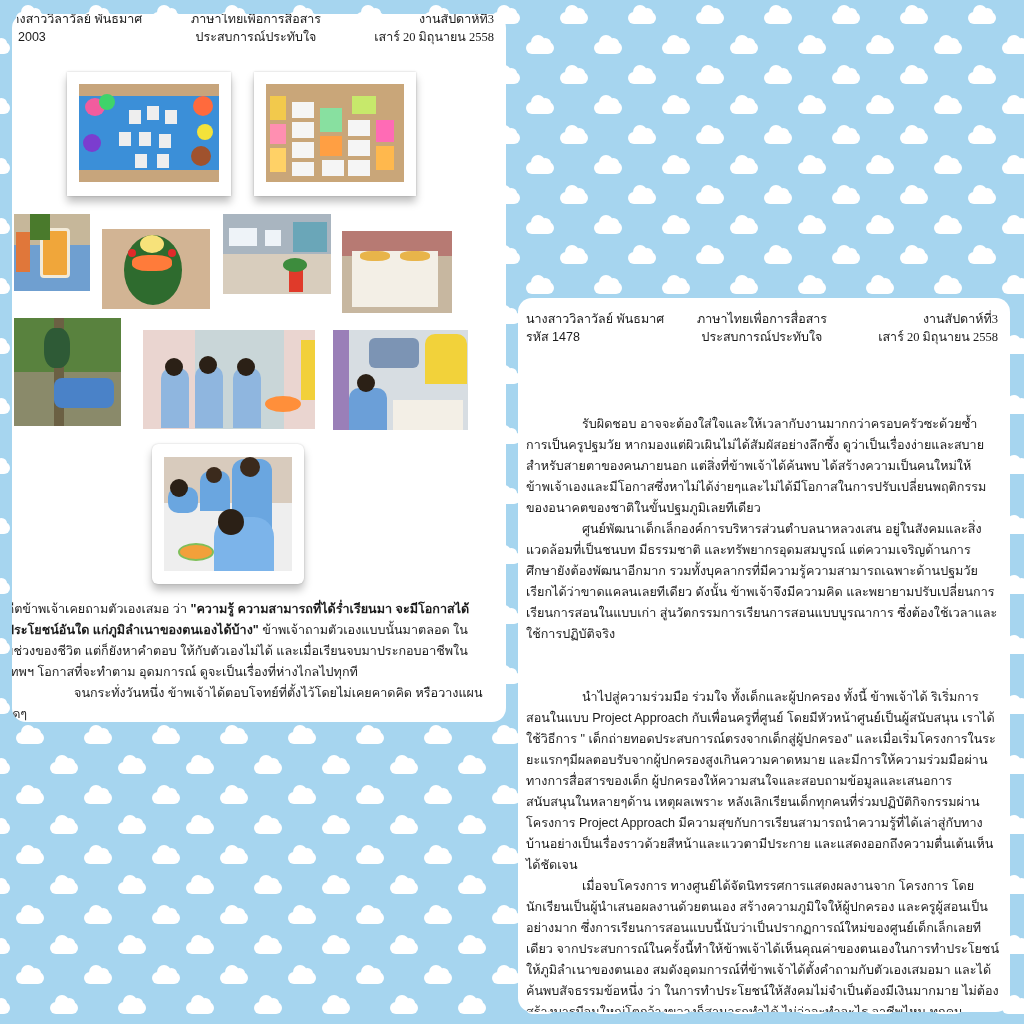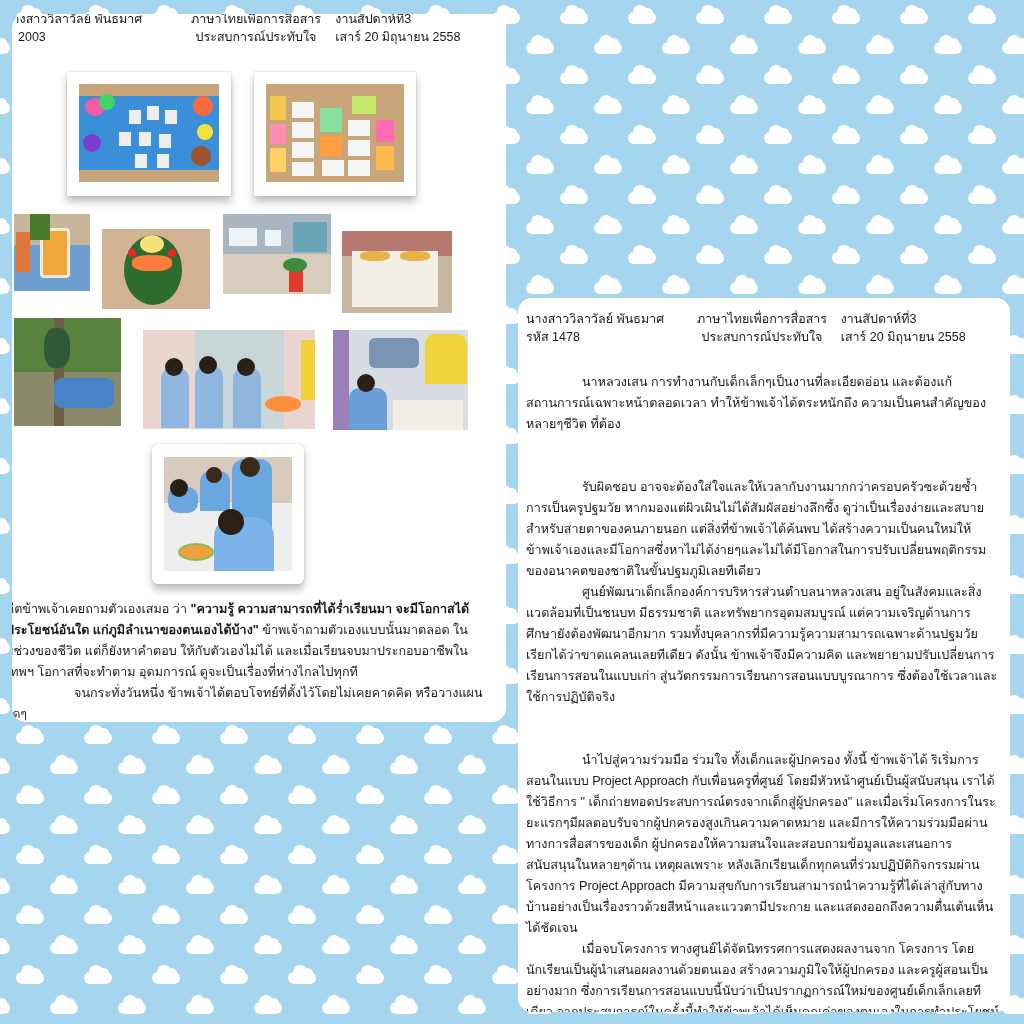--- a/index.html
+++ b/index.html
@@ -40,21 +40,21 @@
   .page-right { left: 518px; top: 298px; width: 492px; height: 714px; }
 
   .hdr {
     display: grid;
     grid-template-columns: 1fr 1fr 1fr;
     font-size: 12.5px;
     line-height: 18px;
   }
   .hdr .c1 { text-align: left; }
   .hdr .c2 { text-align: center; }
-  .hdr .c3 { text-align: left; }
+  .hdr .c3 { text-align: right; font-family: Liberation Serif, serif; }
 
   .page-left .hdr { position: absolute; left: 6px; right: 12px; top: -4px; }
   .page-right .hdr { position: absolute; left: 8px; right: 12px; top: 12px; }
 
   .body-text {
     font-size: 12.6px;
     line-height: 21px;
     text-align: left;
   }
   .body-text p { margin: 0; }
@@ -751,21 +751,20 @@
       <div>ภาษาไทยเพื่อการสื่อสาร</div>
       <div>ประสบการณ์ประทับใจ</div>
     </div>
     <div class="c3">
       <div>งานสัปดาห์ที่3</div>
       <div>เสาร์ 20 มิถุนายน 2558</div>
     </div>
   </div>
 
   <div class="body-text">
-    <p class="indent">นาหลวงเสน การทำงานกับเด็กเล็กๆเป็นงานที่ละเอียดอ่อน และต้องแก้สถานการณ์เฉพาะหน้าตลอดเวลา ทำให้ข้าพเจ้าได้ตระหนักถึง ความเป็นคนสำคัญของหลายๆชีวิต ที่ต้อง</p>
     <div class="gap"></div>
     <div class="gap"></div>
     <p class="indent">รับผิดชอบ อาจจะต้องใส่ใจและให้เวลากับงานมากกว่าครอบครัวซะด้วยซ้ำ การเป็นครูปฐมวัย หากมองแต่ผิวเผินไม่ได้สัมผัสอย่างลึกซึ้ง ดูว่าเป็นเรื่องง่ายและสบายสำหรับสายตาของคนภายนอก แต่สิ่งที่ข้าพเจ้าได้ค้นพบ ได้สร้างความเป็นคนใหม่ให้ข้าพเจ้าเองและมีโอกาสซึ่งหาไม่ได้ง่ายๆและไม่ได้มีโอกาสในการปรับเปลี่ยนพฤติกรรมของอนาคตของชาติในขั้นปฐมภูมิเลยทีเดียว</p>
     <p class="indent">ศูนย์พัฒนาเด็กเล็กองค์การบริหารส่วนตำบลนาหลวงเสน อยู่ในสังคมและสิ่งแวดล้อมที่เป็นชนบท มีธรรมชาติ และทรัพยากรอุดมสมบูรณ์ แต่ความเจริญด้านการศึกษายังต้องพัฒนาอีกมาก รวมทั้งบุคลากรที่มีความรู้ความสามารถเฉพาะด้านปฐมวัยเรียกได้ว่าขาดแคลนเลยทีเดียว ดังนั้น ข้าพเจ้าจึงมีความคิด และพยายามปรับเปลี่ยนการเรียนการสอนในแบบเก่า สู่นวัตกรรมการเรียนการสอนแบบบูรณาการ ซึ่งต้องใช้เวลาและใช้การปฏิบัติจริง</p>
     <div class="gap"></div>
     <div class="gap"></div>
     <p class="indent">นำไปสู่ความร่วมมือ ร่วมใจ ทั้งเด็กและผู้ปกครอง ทั้งนี้ ข้าพเจ้าได้ ริเริ่มการสอนในแบบ Project Approach กับเพื่อนครูที่ศูนย์ โดยมีหัวหน้าศูนย์เป็นผู้สนับสนุน เราได้ใช้วิธีการ " เด็กถ่ายทอดประสบการณ์ตรงจากเด็กสู่ผู้ปกครอง" และเมื่อเริ่มโครงการในระยะแรกๆมีผลตอบรับจากผู้ปกครองสูงเกินความคาดหมาย และมีการให้ความร่วมมือผ่านทางการสื่อสารของเด็ก ผู้ปกครองให้ความสนใจและสอบถามข้อมูลและเสนอการสนับสนุนในหลายๆด้าน เหตุผลเพราะ หลังเลิกเรียนเด็กทุกคนที่ร่วมปฏิบัติกิจกรรมผ่านโครงการ Project Approach มีความสุขกับการเรียนสามารถนำความรู้ที่ได้เล่าสู่กับทางบ้านอย่างเป็นเรื่องราวด้วยสีหน้าและแววตามีประกาย และแสดงออกถึงความตื่นเต้นเห็นได้ชัดเจน</p>
     <p class="indent"><span>เมื่อจบโครงการ ทางศูนย์ได้จัดนิทรรศการแสดงผลงานจาก โครงการ โดยนักเรียนเป็นผู้นำเสนอผลงานด้วยตนเอง สร้างความภูมิใจให้ผู้ปกครอง และครูผู้สอนเป็นอย่างมาก ซึ่งการเรียนการสอนแบบนี้นับว่าเป็นปรากฏการณ์ใหม่ของศูนย์เด็กเล็กเลยทีเดียว จากประสบการณ์ในครั้งนี้ทำให้ข้าพเจ้าได้เห็นคุณค่าของตนเองในการทำประโยชน์ให้ภูมิลำเนาของตนเอง สมดังอุดมการณ์ที่ข้าพเจ้าได้ตั้งคำถามกับตัวเองเสมอมา และได้ค้นพบสัจธรรมข้อหนึ่ง ว่า ในการทำประโยชน์ให้สังคมไม่จำเป็นต้องมีเงินมากมาย ไม่ต้องสร้างบารมีจนใหญ่โตกว้างขวางก็สามารถทำได้ ไม่ว่าจะทำอะไร อาชีพไหน ทุกคนสามารถสร้างประโยชน์ให้ผู้อื่นรอบตัวเราได้ทั้งนั้น และดอกเบี้ยของผู้ให้คือ </span></p>
   </div>
 </div>

